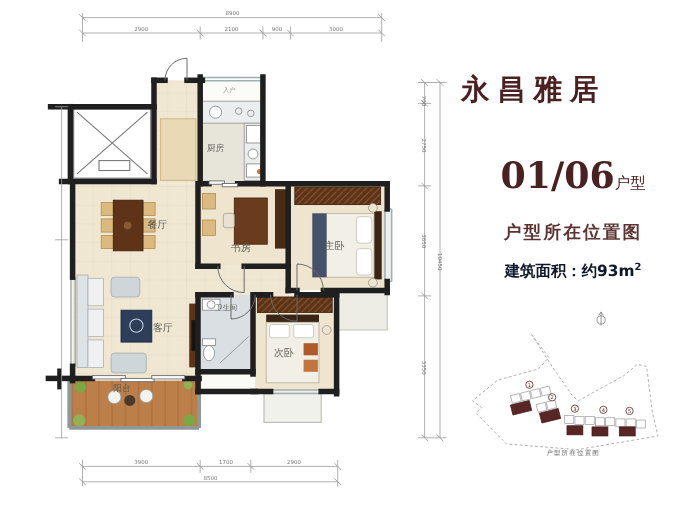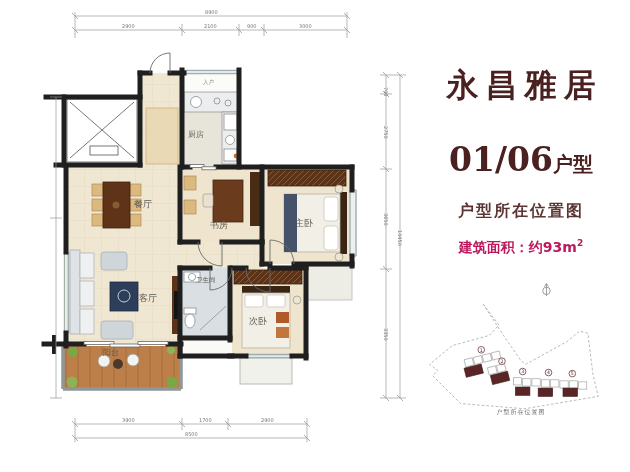--- a/index.html
+++ b/index.html
@@ -1,30 +1,30 @@
 <!DOCTYPE html>
 <html><head>
 <meta charset="utf-8">
 <style>
   html,body{margin:0;padding:0;background:#ffffff;}
   #stage{position:relative;width:630px;height:472px;background:#ffffff;overflow:hidden;
          font-family:"DejaVu Sans",sans-serif;}
   #plan-svg{position:absolute;left:0;top:0;}
   #right-panel{position:absolute;left:412px;top:0;width:218px;height:472px;}
-  .rp-title{position:absolute;top:64px;left:0;width:100%;text-align:center;
-            font-family:Liberation Mono, monospace;font-weight:bold;font-size:32px;
+  .rp-title{position:absolute;top:64px;left:0;width:100%;
+            font-family:Liberation Mono, monospace;font-weight:bold;font-size:26px;
             letter-spacing:7px;padding-left:7px;box-sizing:border-box;color:#4a2020;}
   .rp-unit{position:absolute;top:140px;left:0;width:100%;text-align:center;color:#4a2020;
            font-family:"DejaVu Serif",serif;font-weight:bold;}
   .rp-unit .code{font-size:33px;}
-  .rp-unit .suffix{font-size:20px;font-weight:bold;}
+  .rp-unit .suffix{font-size:14px;font-weight:normal;}
   .rp-layout{position:absolute;top:201px;left:0;width:100%;text-align:center;
              font-size:16px;font-weight:bold;letter-spacing:2px;color:#5d3434;}
   .rp-area{position:absolute;top:238px;left:0;width:100%;text-align:center;
-           font-size:14px;font-weight:bold;color:#be185d;}
+           font-size:14px;font-weight:bold;color:#0f172a;}
   .rp-area sup{font-size:9px;}
   #site-svg{position:absolute;left:6px;top:266px;}
   .rp-caption{position:absolute;top:408px;left:0;width:100%;text-align:center;
               font-size:6px;color:#666;letter-spacing:1px;}
   .dimtext{font-size:5px;fill:#777;}
   .roomlabel{fill:#5a5a52;}
 </style>
 </head>
 <body>
 

